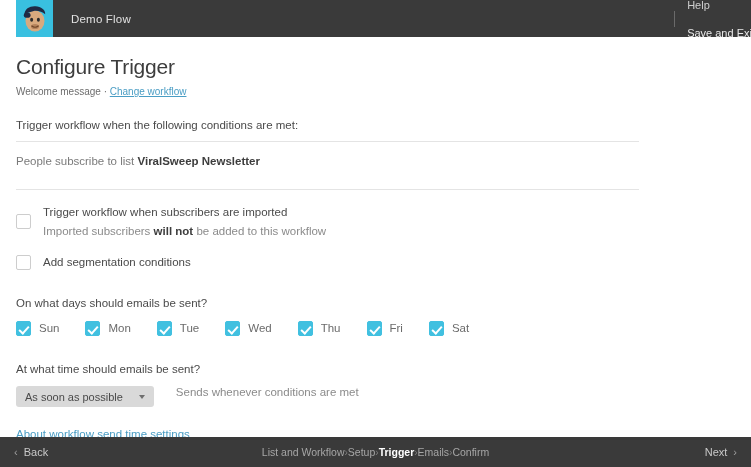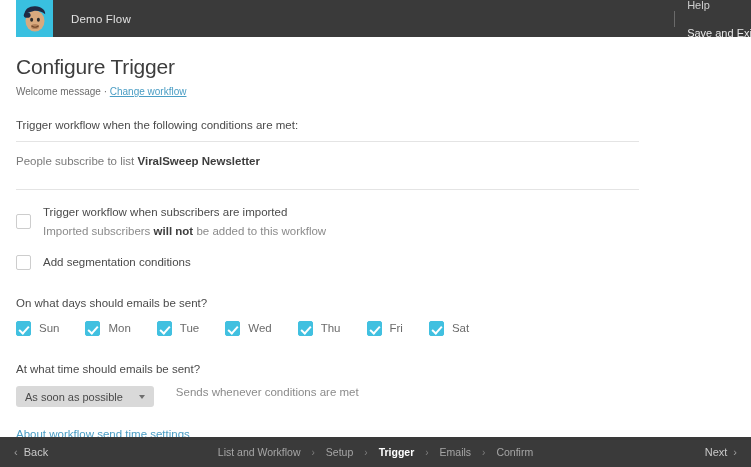--- a/index.html
+++ b/index.html
@@ -255,21 +255,20 @@
     font-size: 11px;
     color: #9e9e9e;
     line-height: 1;
   }
   .crumbs {
     position: absolute;
     left: 0; right: 0;
     display: flex;
     justify-content: center;
     align-items: center;
-    gap: 11px;
   }
   .crumb {
     font-size: 10.5px;
     color: #a6a6a6;
     cursor: pointer;
   }
   .crumb.active {
     color: #ffffff;
     font-weight: bold;
   }

